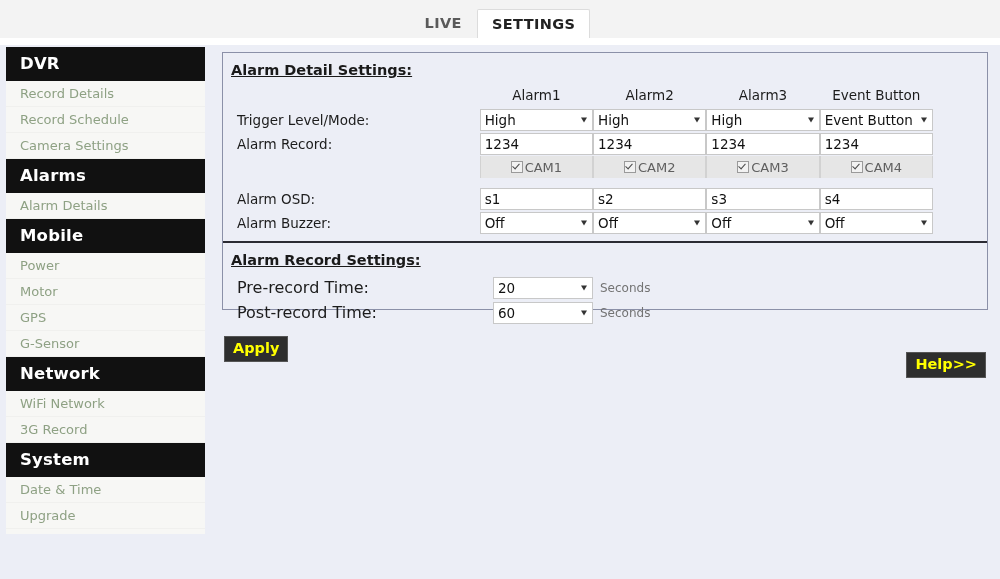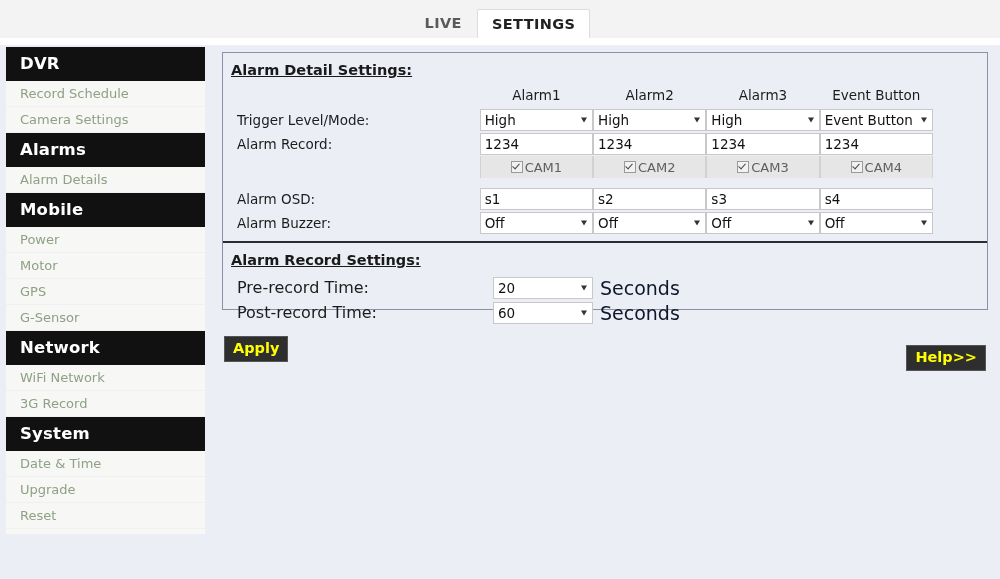--- a/index.html
+++ b/index.html
@@ -201,22 +201,22 @@
   .rec-label {
     width: 256px;
     font-size: 16px;
     color: #1c1c1c;
     padding-left: 14px !important;
     height: 25px;
     white-space: nowrap;
   }
   .rec-field-cell { width: 100px; }
   .rec-unit {
-    font-size: 19px;
-    color: #0f172a;
+    font-size: 12px;
+    color: #737373;
     padding-left: 7px !important;
     white-space: nowrap;
   }
 
   
   .btnrow {
     position: absolute;
     left: 222px; top: 336px;
     width: 766px;
     height: 28px;
@@ -226,39 +226,40 @@
     background: #2e2e2e;
     color: #ffff00;
     font-size: 14.5px;
     font-weight: bold;
     padding: 4px 8px 5px 8px;
     border: 1px solid #555555;
     cursor: pointer;
     line-height: 1.05;
   }
   .btn-apply { left: 2px; top: 0; }
-  .btn-help { right: 2px; top: 9px; }
+  .btn-help { right: 2px; top: 16px; }
 </style>
 </head>
 <body>
 
 <div id="app">
 
   <div class="topbar">
     <div class="topbar-inner">
       <div class="tab">LIVE</div>
       <div class="tab active">SETTINGS</div>
     </div>
   </div>
   <div class="whitestrip"></div>
 
   <div class="sidebar">
 
     <div class="side-group">
       <div class="side-header">DVR</div>
+      <div class="side-link">Record Details</div>
       <div class="side-link">Record Schedule</div>
       <div class="side-link">Camera Settings</div>
     </div>
 
     <div class="side-group">
       <div class="side-header">Alarms</div>
       <div class="side-link">Alarm Details</div>
     </div>
 
     <div class="side-group">

